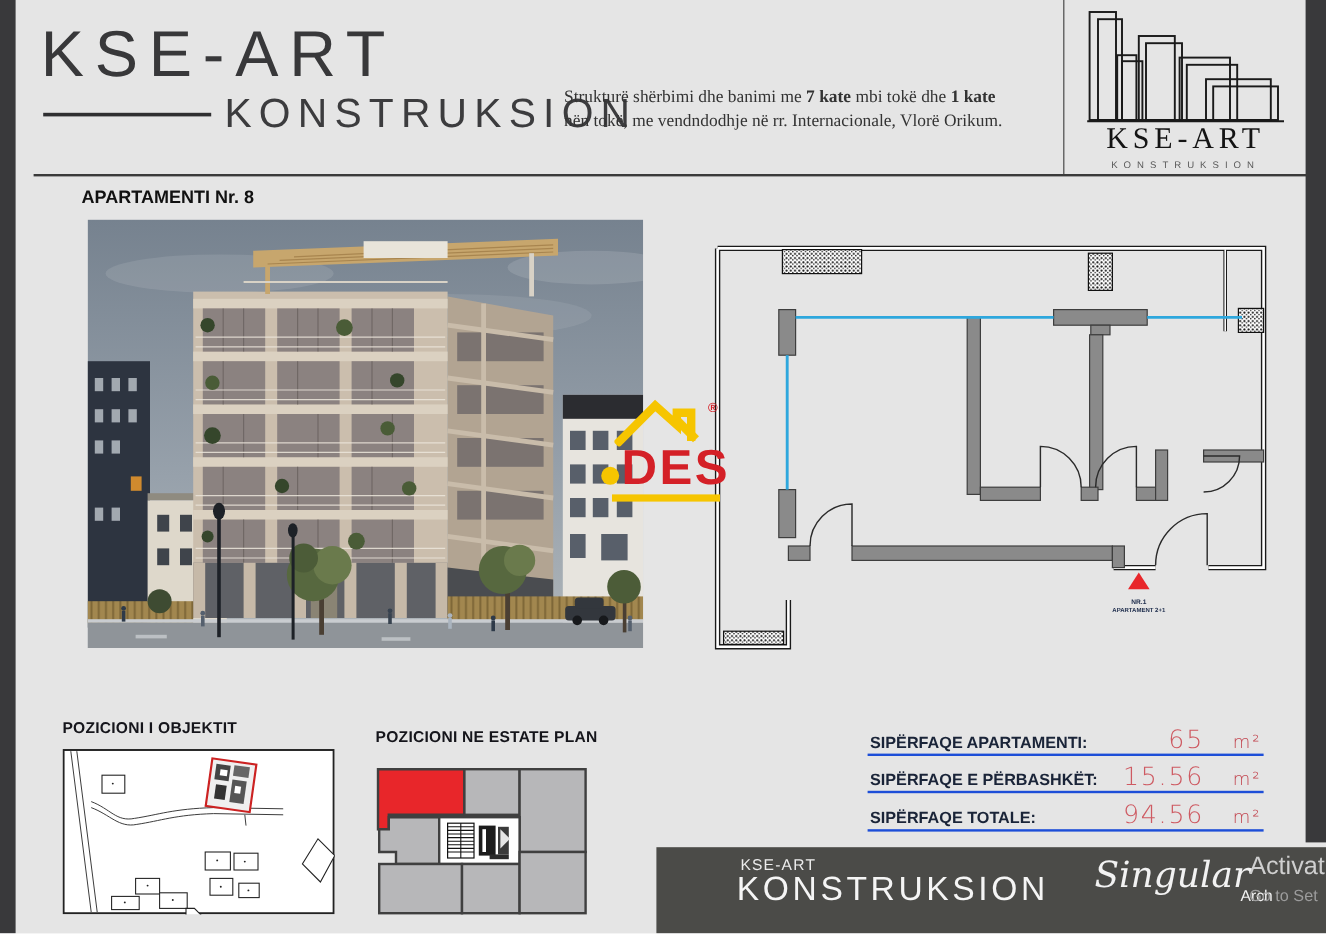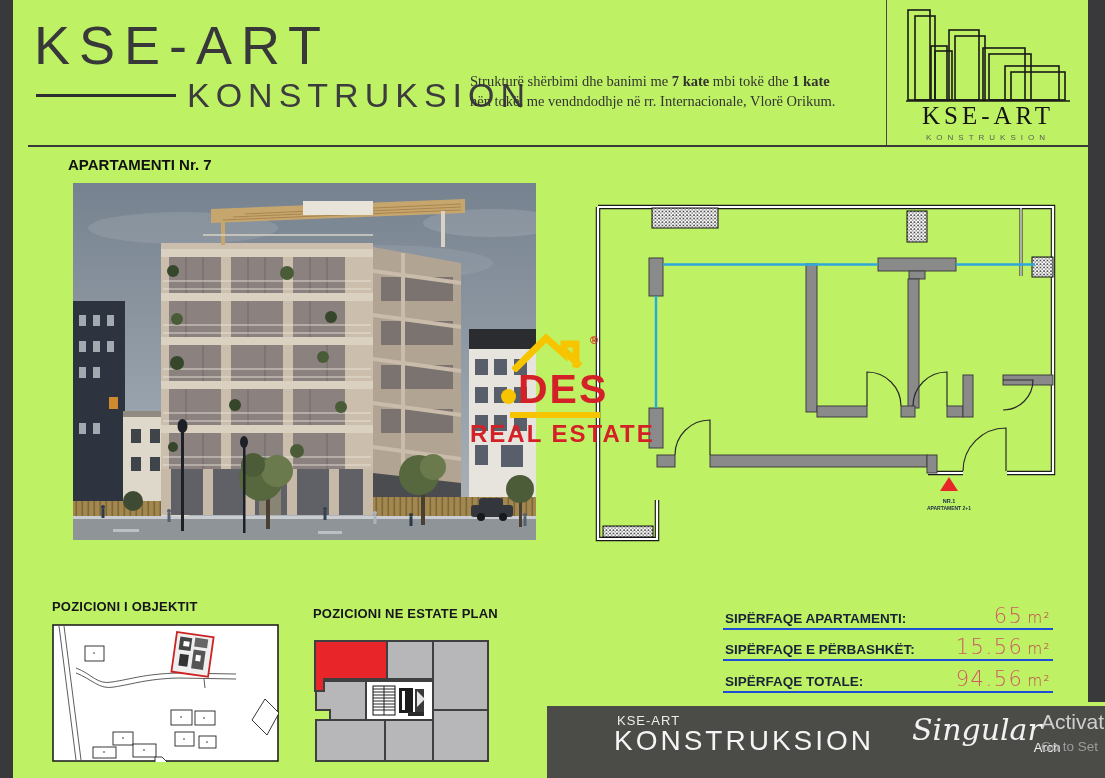--- a/index.html
+++ b/index.html
@@ -1,16 +1,16 @@
 <!DOCTYPE html>
 <html><head>
 <meta charset="utf-8">
 <style>
   html,body{margin:0;padding:0;background:#ffffff;}
-  .page{position:relative;width:1105px;height:778px;background:#bef264;overflow:hidden;
+  .page{position:relative;width:1105px;height:778px;background:#e5e5e5;overflow:hidden;
         font-family:"Liberation Sans",sans-serif;color:#222;}
   .edge-bar{position:absolute;background:#39393b;}
   .edge-left{left:0;top:0;width:13px;height:778px;}
   .edge-right{left:1088px;top:0;width:17px;height:702px;}
 
   
   .brand-title{position:absolute;left:34px;top:14px;font-size:54px;font-weight:300;
                letter-spacing:9px;color:#38383a;}
   .brand-underline{position:absolute;left:36px;top:94px;width:140px;height:3px;background:#2f2f31;}
   .brand-subtitle{position:absolute;left:187px;top:76px;font-size:34px;font-weight:300;
@@ -48,21 +48,21 @@
   .master-title{left:313px;top:606px;}
   .siteplan{position:absolute;left:52px;top:624px;width:227px;height:138px;}
   .masterplan{position:absolute;left:313px;top:639px;width:177px;height:124px;}
 
   
   .areas{position:absolute;left:723px;top:598px;width:330px;}
   .area-row{position:relative;height:29.5px;border-bottom:2px solid #1d4ed8;}
   .area-label{position:absolute;left:2px;bottom:2px;font-size:13.5px;font-weight:bold;color:#1a2438;}
   .area-value{position:absolute;right:2px;bottom:0;font-size:21px;font-weight:300;
               letter-spacing:1.5px;color:#ce5a62;font-family:"DejaVu Sans",sans-serif;}
-  .area-unit{font-size:15px;margin-left:4px;color:#c2454f;}
+  .area-unit{font-size:15px;margin-left:24px;color:#c2454f;}
 
   
   .footer{position:absolute;left:547px;top:706px;width:558px;height:72px;background:#4b4b48;overflow:hidden;}
   .f-brand-small{position:absolute;left:70px;top:7px;font-size:13px;letter-spacing:1px;color:#ececec;}
   .f-brand-large{position:absolute;left:67px;top:19px;font-size:28px;font-weight:300;
                  letter-spacing:3px;color:#f5f5f5;}
   .f-studio{position:absolute;left:365px;top:6px;color:#f2f2f2;}
   .f-studio-name{font-family:"DejaVu Serif",serif;font-style:italic;font-size:30px;}
   .f-studio-sub{font-size:13px;position:relative;top:12px;left:-8px;}
   .f-activate{position:absolute;left:470px;top:4px;margin-left:24px;}
@@ -102,21 +102,21 @@
         <rect x="107" y="64" width="54" height="28"></rect>
       </g>
       <line x1="2" y1="93" x2="166" y2="93" stroke="#1a1a1a" stroke-width="1.6"></line>
     </svg>
     <div class="logo-title">KSE-ART</div>
     <div class="logo-sub">KONSTRUKSION</div>
   </div>
 
   <div class="separator"></div>
 
-  <div class="section-title">APARTAMENTI Nr. 7</div>
+  <div class="section-title">APARTAMENTI Nr. 8</div>
 
   <svg class="photo" viewBox="0 0 463 357">
     <defs>
       <linearGradient id="sky" x1="0" y1="0" x2="0" y2="1">
         <stop offset="0" stop-color="#76828f"></stop>
           <stop offset="0.6" stop-color="#97a1ab"></stop>
           <stop offset="1" stop-color="#b0b6ba"></stop>
       </linearGradient>
       <pattern id="slats" width="6" height="22" patternUnits="userSpaceOnUse">
         <rect width="6" height="22" fill="#a2874f"></rect>
@@ -330,21 +330,20 @@
 
   <div class="watermark">
     <svg class="wm-roof" width="86" height="42" viewBox="0 0 86 42">
       <path d="M4,38 L34,8 L52,24 L52,14 L64,14 L64,34" fill="none" stroke="#f6c500" stroke-width="7" stroke-linecap="square"></path>
       <path d="M52,20 L68,36" fill="none" stroke="#f6c500" stroke-width="7"></path>
     </svg>
     <div class="wm-reg">®</div>
     <div class="wm-dot"></div>
     <div class="wm-brand">DES</div>
     <div class="wm-bar"></div>
-    <div class="wm-sub">REAL ESTATE</div>
   </div>
 
   <svg class="floorplan" viewBox="0 0 462 345">
     <defs>
       <pattern id="stip" width="3.5" height="3.5" patternUnits="userSpaceOnUse">
         <rect width="3.5" height="3.5" fill="#fff"></rect>
         <circle cx="1" cy="1" r="0.85" fill="#111"></circle>
         <circle cx="2.7" cy="2.6" r="0.6" fill="#111"></circle>
       </pattern>
     </defs>

